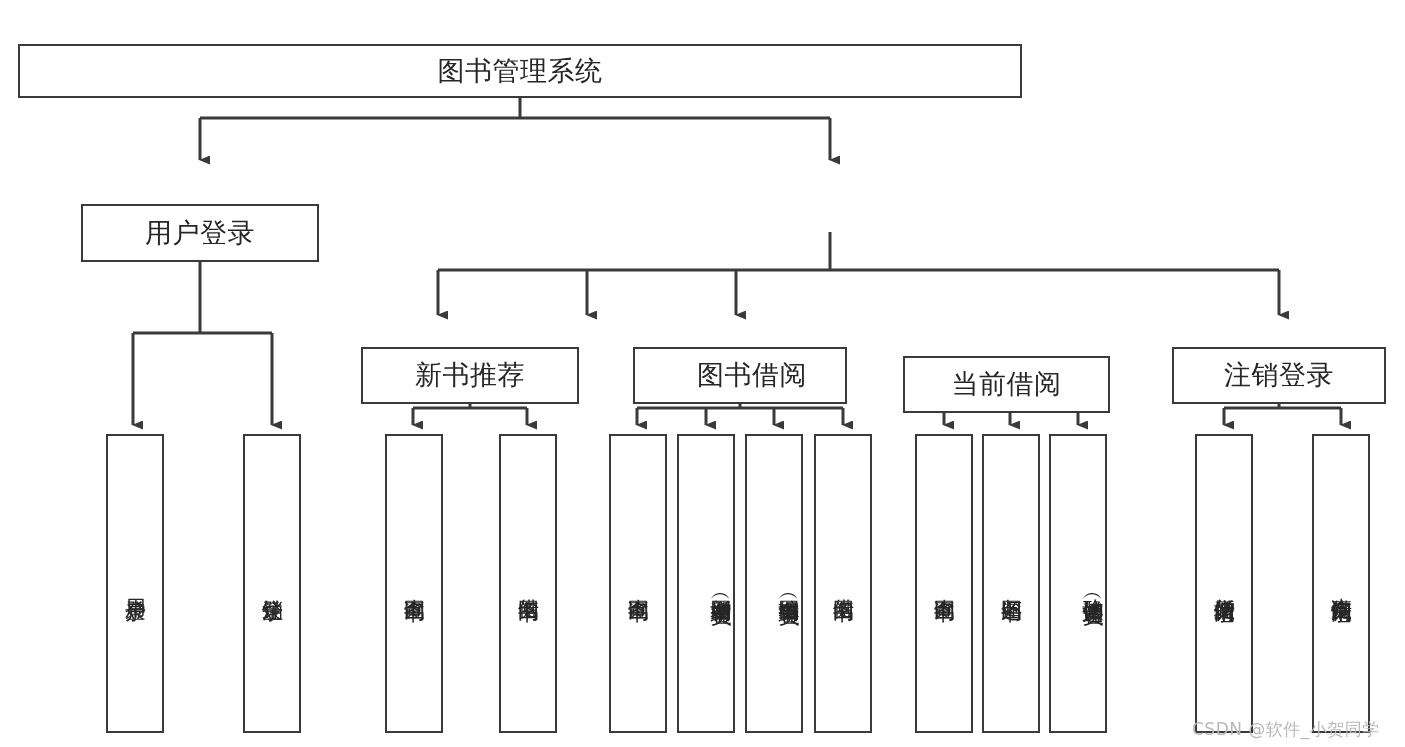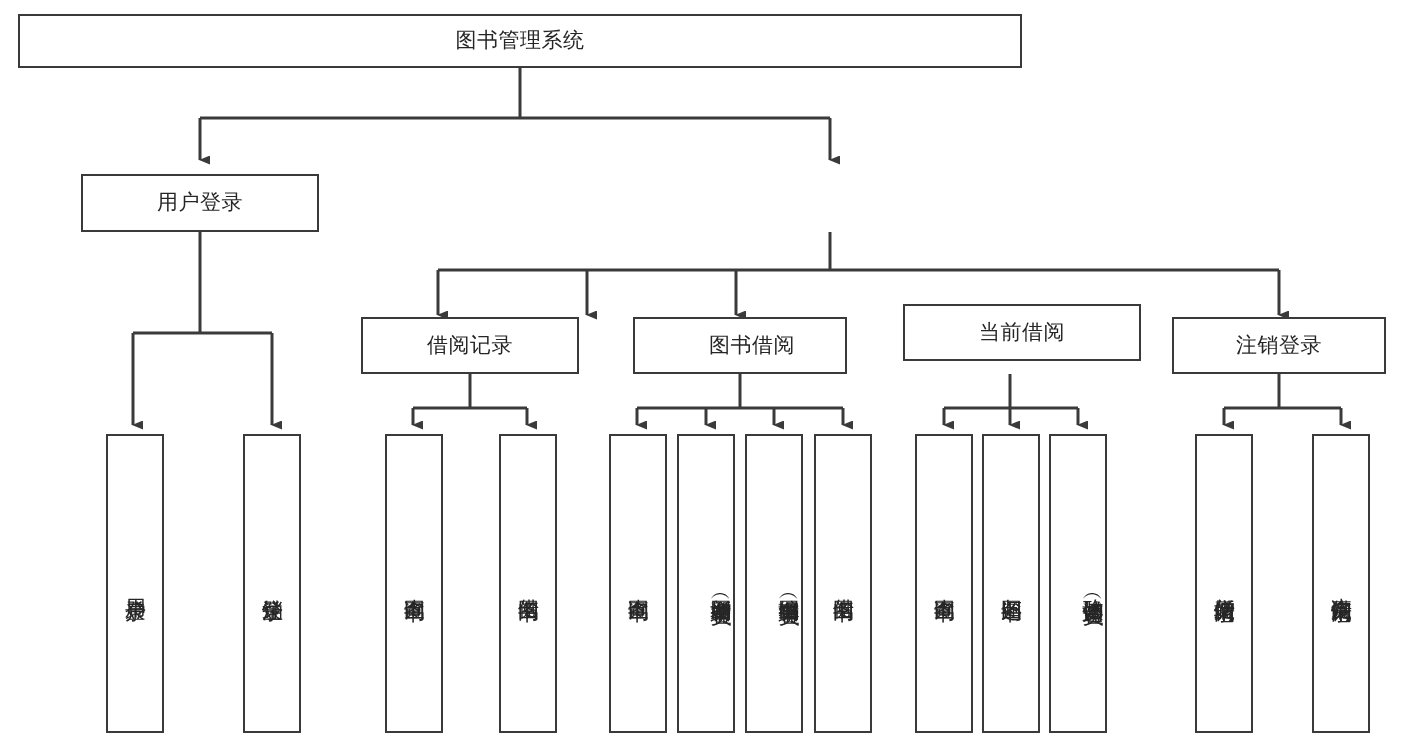--- a/index.html
+++ b/index.html
@@ -30,24 +30,25 @@
     position: absolute;
     box-sizing: border-box;
     border: 2px solid #3a3a3a;
     background: #ffffff;
     display: flex;
     align-items: center;
     justify-content: center;
     color: #262626;
   }
   .node-h {
-    font-size: 21px;
+    font-size: 27px;
     line-height: 1.2;
     letter-spacing: 0.5px;
     white-space: nowrap;
+    margin-top: 30px;
   }
   .node-v {
     font-size: 21px;
     line-height: 1.18;
     letter-spacing: 1px;
     writing-mode: vertical-rl;
     text-orientation: upright;
     align-items: flex-start;
     justify-content: center;
     padding-top: 6px;
@@ -124,28 +125,28 @@
   <div class="node node-h" style="left:18px; top:14px; width:1004px; height:54px;">
     <span>图书管理系统</span>
   </div>
 
   <div class="node node-h" style="left:81px; top:174px; width:238px; height:58px;">
     <span>用户登录</span>
   </div>
 
 
   <div class="node node-h" style="left:361px; top:317px; width:218px; height:57px;">
-    <span>借阅记录</span>
+    <span>新书推荐</span>
   </div>
 
   <div class="node node-h" style="left:633px; top:317px; width:214px; height:57px;padding-left:24px;">
     <span>图书借阅</span>
   </div>
 
-  <div class="node node-h" style="left:903px; top:304px; width:238px; height:57px;">
+  <div class="node node-h" style="left:903px; top:326px; width:207px; height:57px;">
     <span>当前借阅</span>
   </div>
 
   <div class="node node-h" style="left:1172px; top:317px; width:214px; height:57px;">
     <span>注销登录</span>
   </div>
 
   <div class="node node-v pad-center" style="left:106px; top:434px; width:58px; height:299px;">
     <span>用户登录</span>
   </div>
@@ -191,14 +192,15 @@
   </div>
 
   <div class="node node-v pad-center" style="left:1195px; top:434px; width:58px; height:299px;">
     <span>新增借阅记录</span>
   </div>
 
   <div class="node node-v pad-center" style="left:1312px; top:434px; width:58px; height:299px;">
     <span>查询借阅记录</span>
   </div>
 
+  <div class="watermark" style="left:1192px; top:718px;">CSDN @软件_小贺同学</div>
 
 </div>
 
 </body></html>

